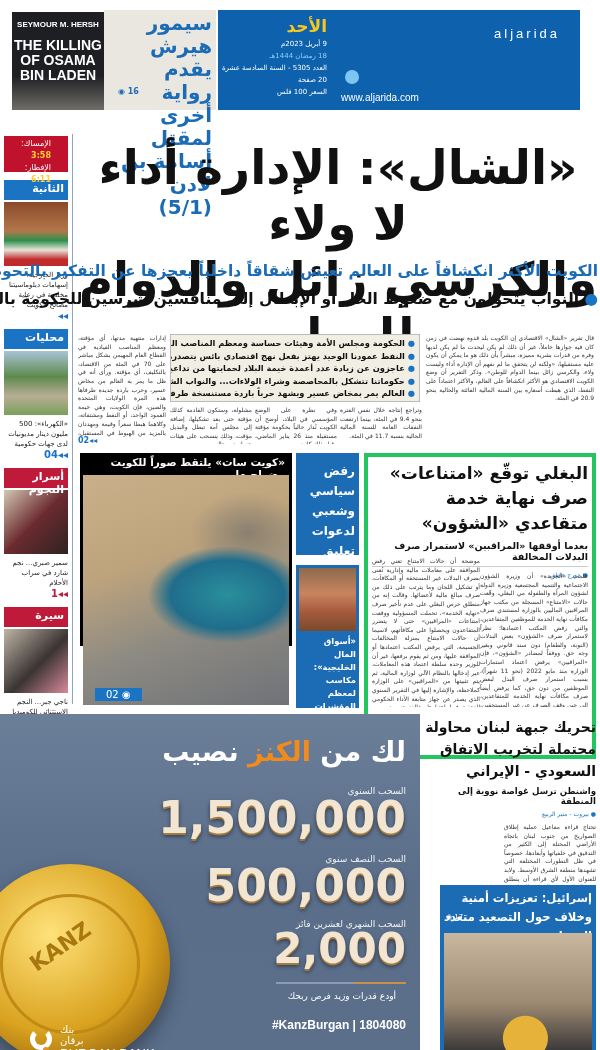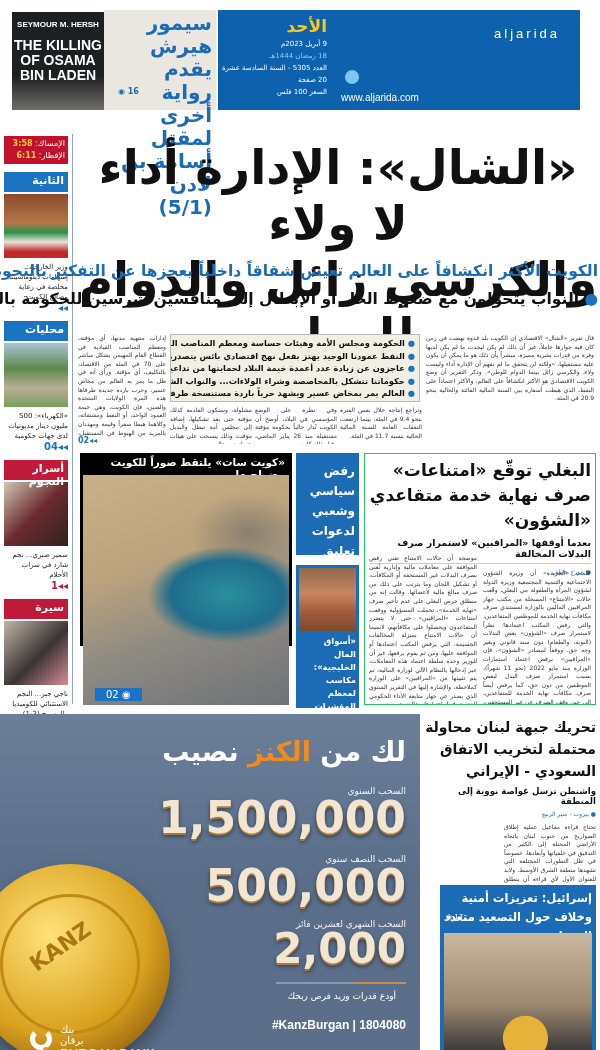--- a/index.html
+++ b/index.html
@@ -18,21 +18,21 @@
 #datebox .day{color:#f7c81d;font-size:17px;font-weight:bold;margin:6px 6px 2px 0}
 #datebox .l{font-size:7px;line-height:12px;margin-right:6px}
 #datebox .hij{color:#8ed0ff}
 #logo{left:333px;top:10px;width:247px;height:100px;background:#0e62ad;color:#fff}
 #logo .ar{position:absolute;right:10px;top:10px;font-size:58px;font-weight:bold;line-height:70px}
 #logo .lat{position:absolute;right:20px;top:16px;font-size:13px;letter-spacing:3px;font-family:"Liberation Sans",sans-serif}
 #logo .url{position:absolute;left:8px;bottom:7px;font-size:10px;font-family:"Liberation Sans",sans-serif}
 #logo .dot{position:absolute;left:12px;top:60px;width:14px;height:14px;border-radius:50%;background:#7ec6f2}
 
 #leftcol{left:4px;top:136px;width:64px;height:560px}
-.times{background:#c0122d;color:#fff;font-size:8px;padding:2px 3px;height:28px;line-height:12px}
+.times{background:#c0122d;color:#fff;font-size:8px;padding:2px 17px;height:36px;line-height:12px}
 .times b{color:#ffcf2f}
 .sec{margin-top:8px;color:#fff;font-weight:bold;font-size:11px;padding:2px 4px;height:20px}
 .blue{background:#1b74c3}
 .red{background:#c01a3b}
 .thumb{height:64px;margin-top:2px}
 .cap{font-size:7px;line-height:10px;margin-top:4px;color:#222}
 .pgn{font-size:10px;font-weight:bold}
 .bluet{color:#1b74c3}
 .redt{color:#c01a3b}
 
@@ -51,21 +51,21 @@
 radial-gradient(ellipse 40% 25% at 80% 25%,#8a8070,transparent 70%),
 linear-gradient(160deg,#c9b08a 0%,#bea47d 35%,#8d8a82 65%,#6f7278 100%)}
 #sat .pg{position:absolute;left:12px;bottom:4px;background:#1b74c3;color:#fff;font-size:10px;padding:1px 11px}
 
 #midTop{left:296px;top:453px;width:63px;height:102px;background:#1b6cb5;color:#fff;font-weight:bold;font-size:12px;line-height:20px;padding:8px 4px}
 #midTop .pg{font-size:7px;line-height:10px;margin-top:6px}
 #midBot{left:296px;top:565px;width:63px;height:143px;background:#1b6cb5;color:#fff;padding:3px}
 #midBot .img{height:63px;background:linear-gradient(#8b6b4c,#c9845f 40%,#a55a3c 70%,#7a4a2c)}
 #midBot .t{font-size:8.4px;line-height:13px;font-weight:bold;margin-top:4px}
 
-#story{left:364px;top:453px;width:232px;height:252px;border:1px solid #22c55e;padding:4px}
+#story{left:364px;top:453px;width:232px;height:306px;border:4px solid #22c55e;padding:4px}
 #story .h{font-size:17px;font-weight:bold;line-height:25px;color:#111}
 #story .d{font-size:9.5px;font-weight:bold;color:#111;margin-top:4px;border-bottom:1px solid #ccc;padding-bottom:4px}
 #story .by{font-size:6px;color:#1b74c3;margin-top:4px}
 
 #ad{left:0;top:714px;width:420px;height:336px;background:linear-gradient(180deg,#6b7f99 0%,#5a6e8a 50%,#5b6f8a 100%)}
 #ad .slogan{position:absolute;right:14px;top:22px;color:#fff;font-weight:bold;font-size:27px}
 #ad .slogan span{color:#f28b1b}
 #ad .lbl{position:absolute;right:14px;color:#f2f2f2;font-size:9px}
 #ad .amt{position:absolute;right:14px;font-weight:bold;color:#f2e6d2;text-shadow:0 2px 0 #a37a3c,0 3px 4px #2b3445;font-family:"DejaVu Sans",sans-serif}
 #coin{position:absolute;left:-30px;top:150px;width:200px;height:200px;border-radius:50%;background:radial-gradient(circle at 40% 35%,#ffe27a,#d9a21f 55%,#9c6a10 80%);box-shadow:0 10px 18px rgba(0,0,0,.35)}

